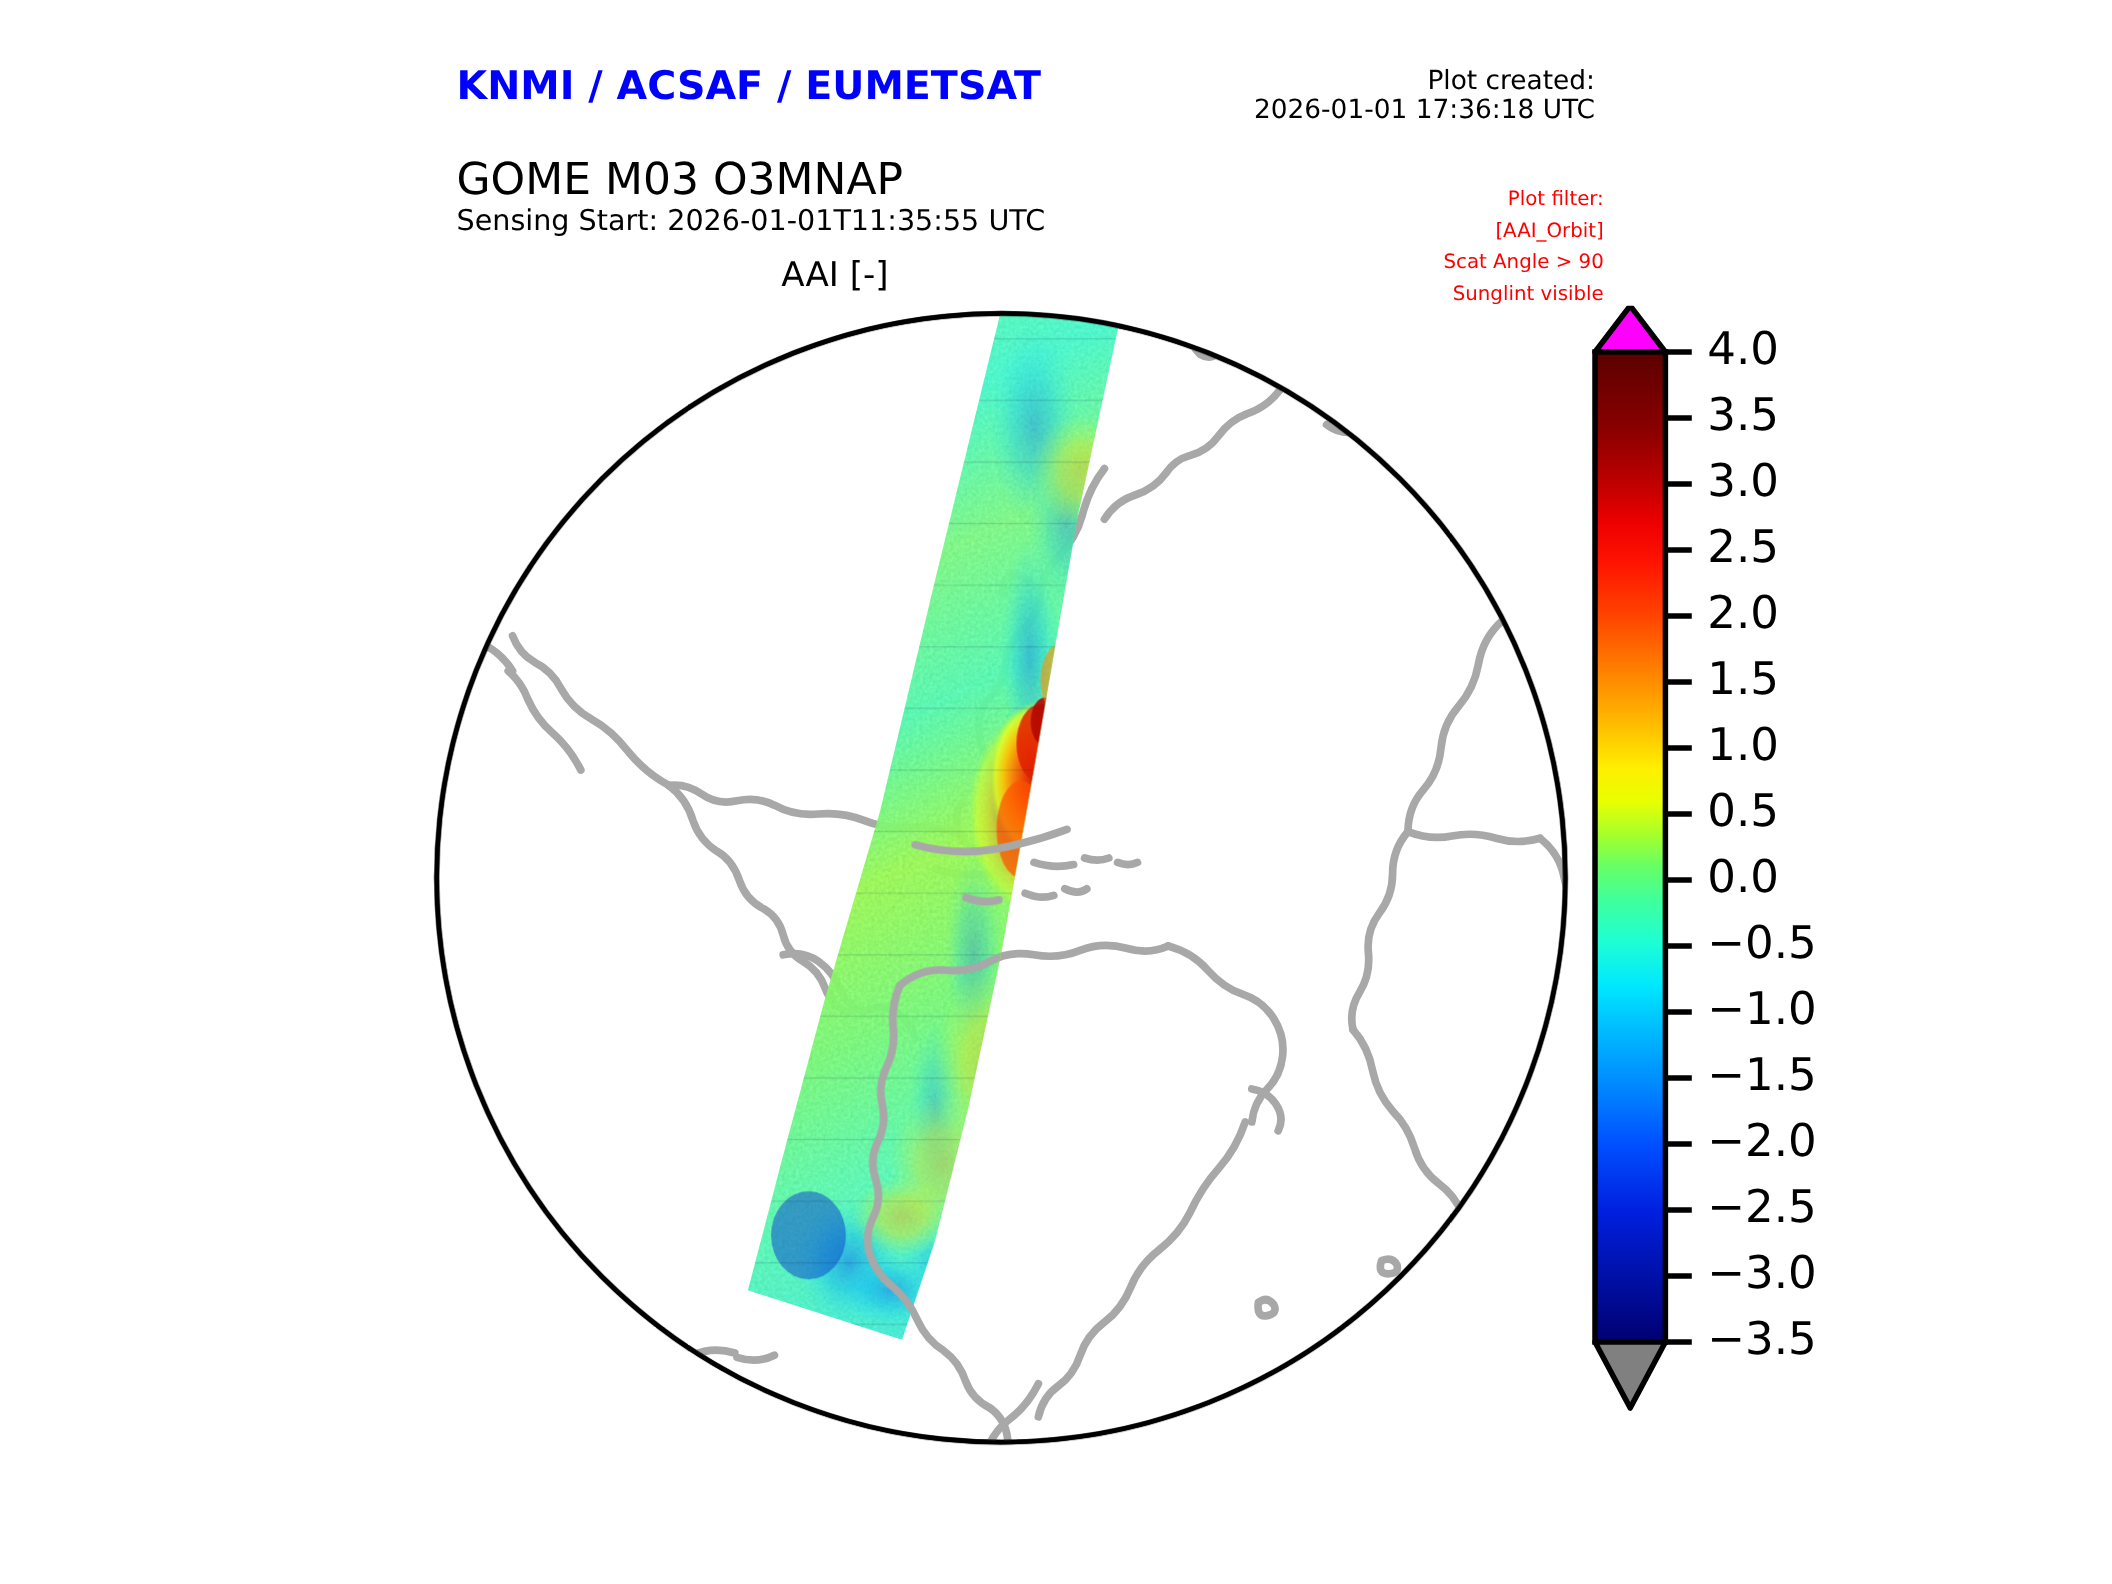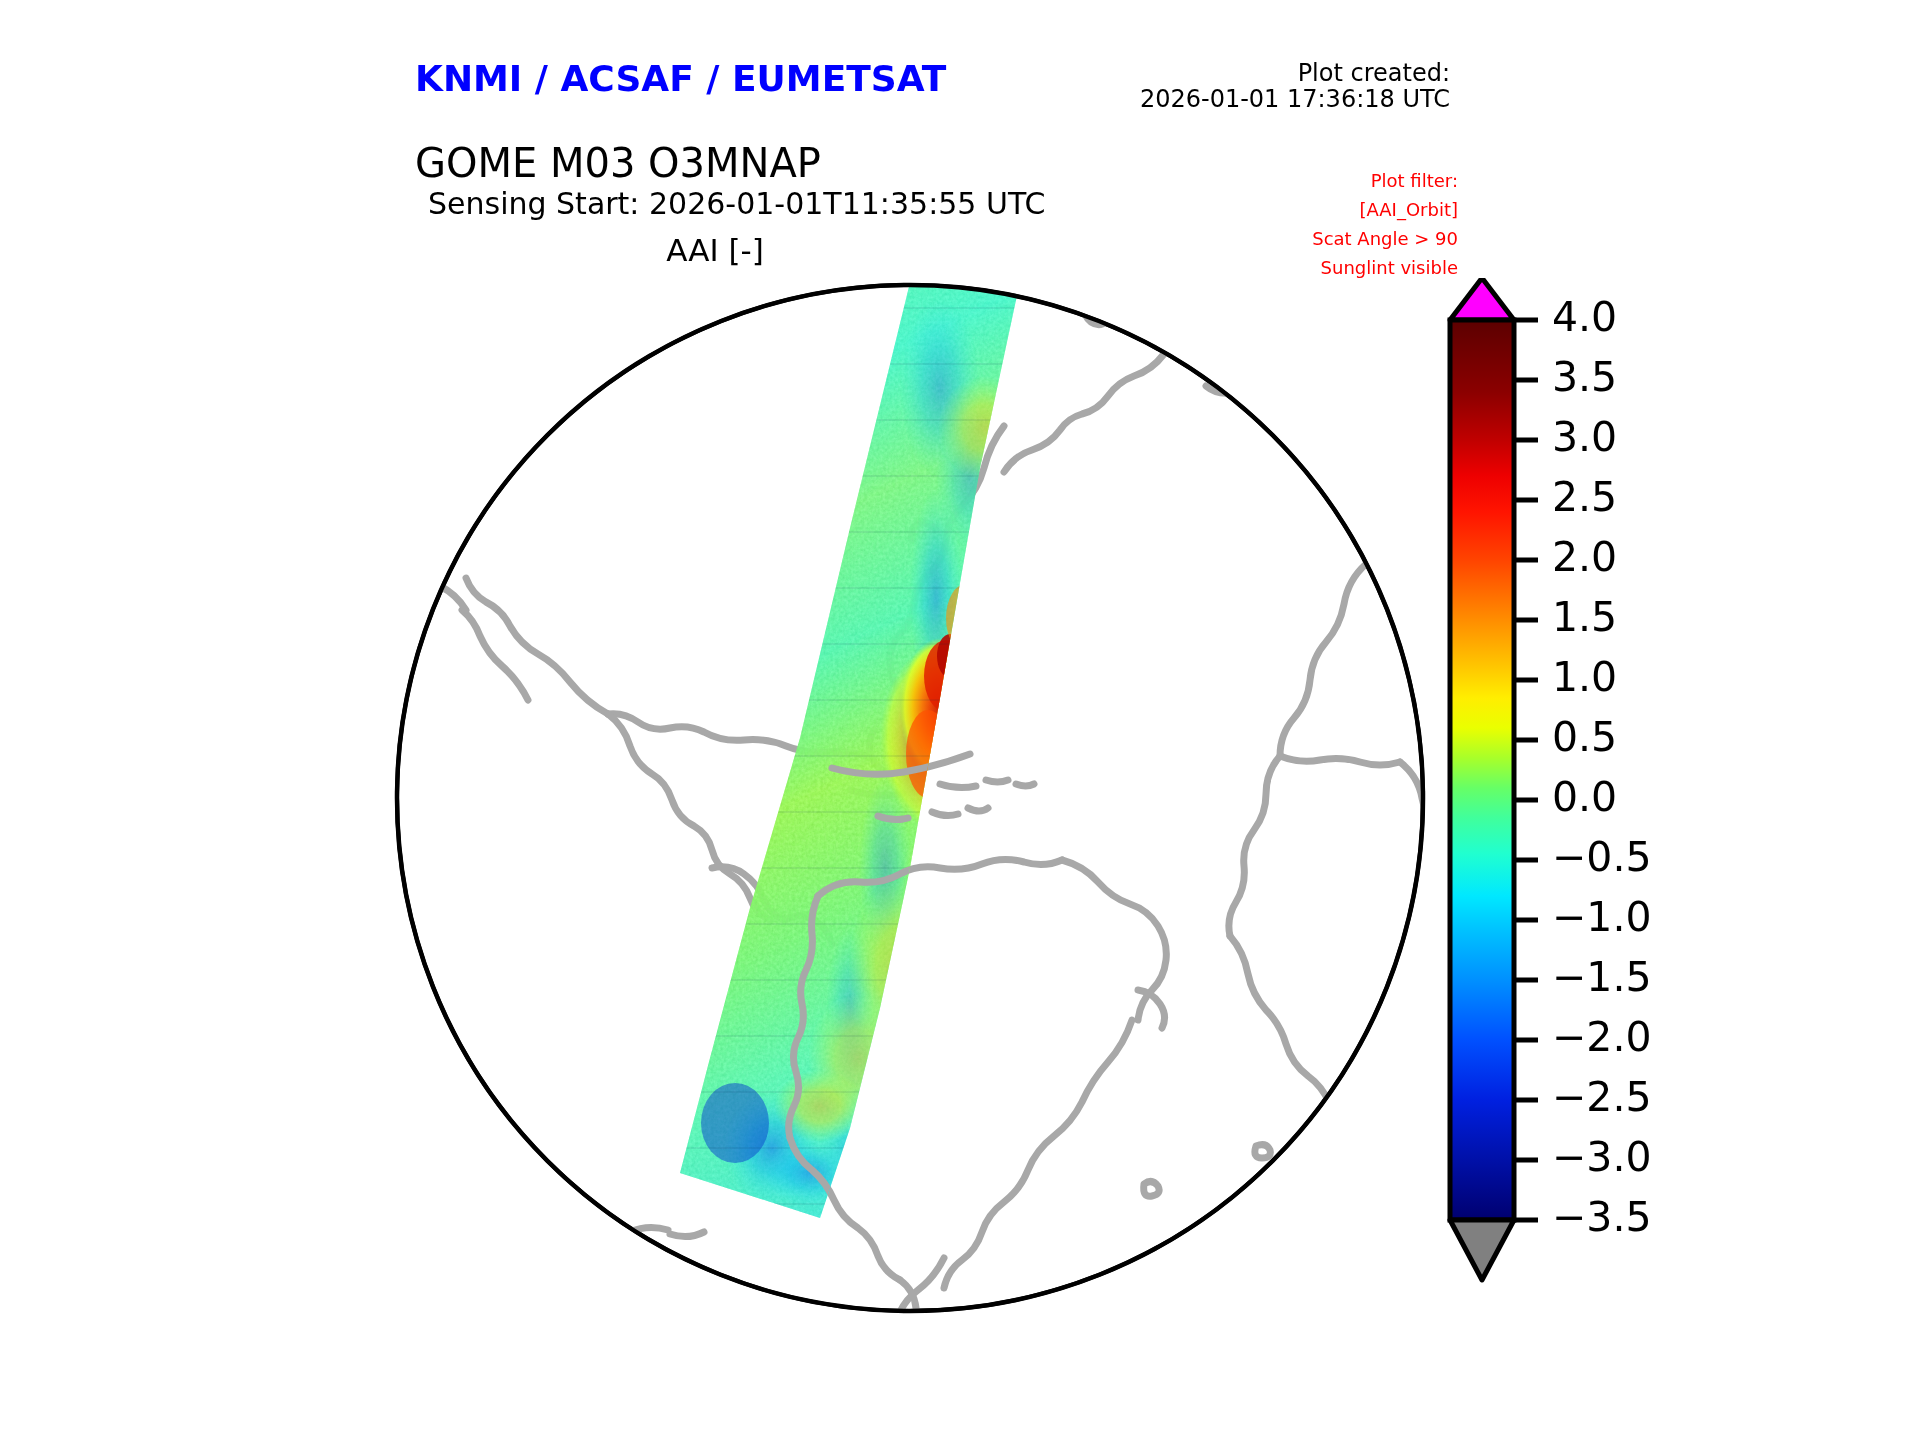--- a/index.html
+++ b/index.html
@@ -31,35 +31,36 @@
     position: absolute;
     left: 415px;
     top: 140px;
     font-size: 40px;
     color: #000000;
     white-space: nowrap;
   }
 
   #sensing-start {
     position: absolute;
-    left: 428px;
+    left: 415px;
     top: 186px;
-    font-size: 30px;
+    font-size: 26px;
     color: #000000;
     white-space: nowrap;
   }
 
   #plot-title {
     position: absolute;
     left: 0px;
     top: 232px;
     width: 1430px;
     text-align: center;
     font-size: 31px;
     color: #000000;
+    padding-left: 44px;
   }
 
   #plot-created-block {
     position: absolute;
     right: 470px;
     top: 60px;
     text-align: right;
     font-size: 24px;
     line-height: 26px;
     color: #000000;

